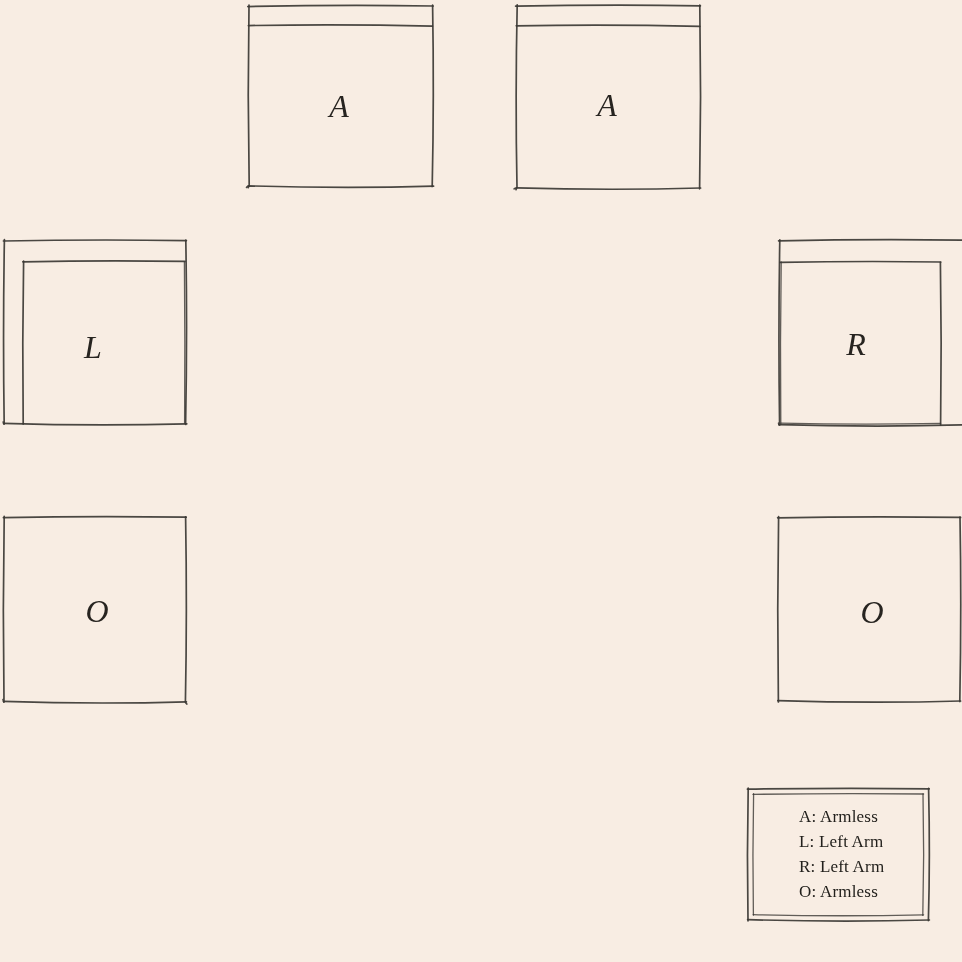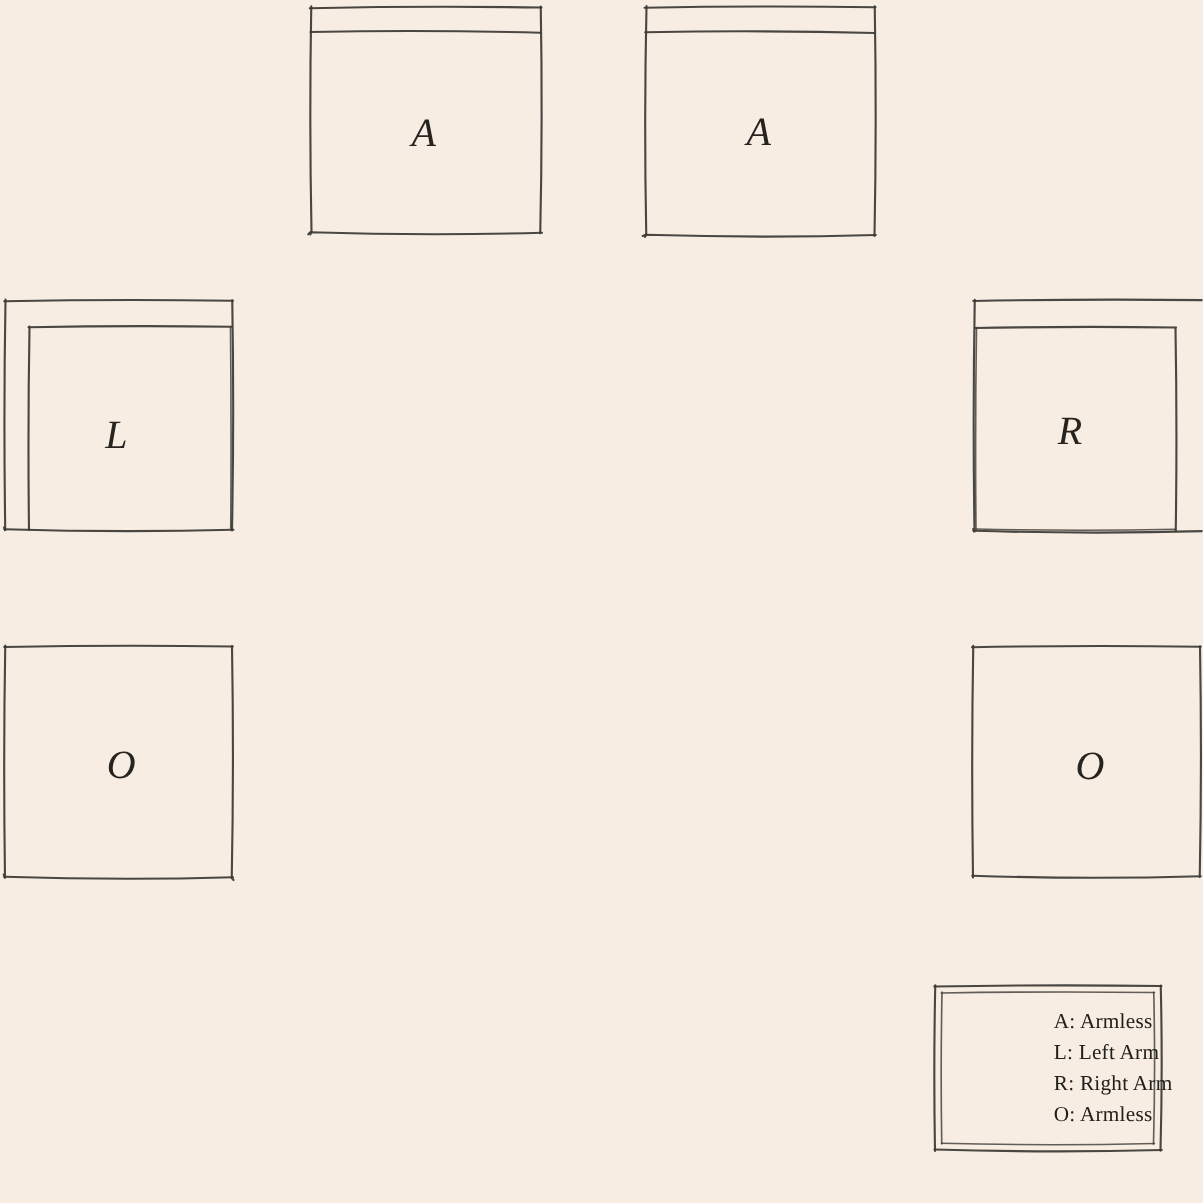--- a/index.html
+++ b/index.html
@@ -23,21 +23,21 @@
   .mod-l {left:2px;  top:238px;width:185px;height:188px;}
   .mod-r {left:777px;top:238px;width:190px;height:189px;}
   .mod-o1{left:2px;  top:515px;width:185px;height:189px;}
   .mod-o2{left:776px;top:515px;width:185px;height:188px;}
   .legend{left:746px;top:787px;width:184px;height:135px;position:absolute;}
   .legend-lines{
     position:absolute;left:53px;top:17px;right:8px;
     font-family:"Liberation Serif", serif;font-size:17px;line-height:25px;
     color:#22201c;letter-spacing:.2px;
   }
-  .legend-item{white-space:nowrap;margin-left:44px;}
+  .legend-item{white-space:nowrap;}
 </style>
 </head>
 <body>
 
 <div class="canvas">
 
   <div class="module mod-a1">
     <svg class="sketch" viewBox="0 0 188 185">
       <path d="M1.8,3.6 Q94,1.6 187.2,3.0"></path>
       <path d="M186.6,2.2 Q188.2,92 186.2,183.6"></path>
@@ -113,18 +113,18 @@
       <path d="M183.4,133.0 Q94,135.4 1.6,132.6"></path>
       <path d="M2.2,1.2 Q0.8,68 2.0,133.8"></path>
       <path class="thin" d="M7.0,7.4 Q92,6.0 177.6,7.0"></path>
       <path class="thin" d="M177.0,6.8 Q178.4,68 176.8,128.4"></path>
       <path class="thin" d="M177.6,127.8 Q92,129.8 7.2,127.6"></path>
       <path class="thin" d="M7.6,6.6 Q6.4,68 7.4,128.2"></path>
     </svg>
     <div class="legend-lines">
       <div class="legend-item">A: Armless</div>
       <div class="legend-item">L: Left Arm</div>
-      <div class="legend-item">R: Right Arm</div>
+      <div class="legend-item">R: Left Arm</div>
       <div class="legend-item">O: Armless</div>
     </div>
   </div>
 
 </div>
 
 </body></html>

